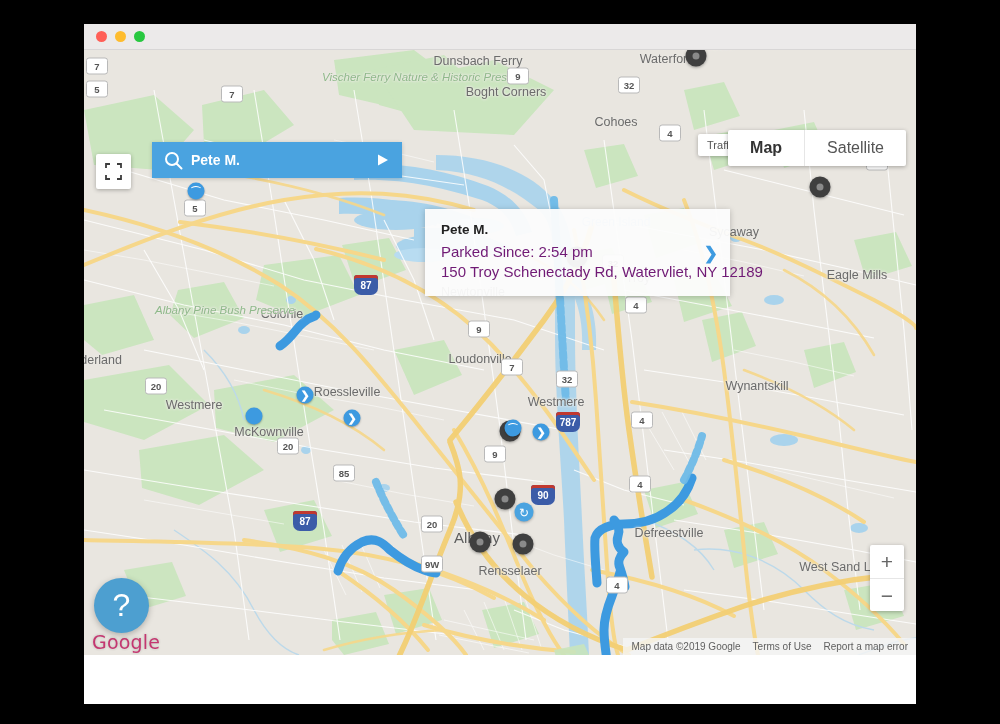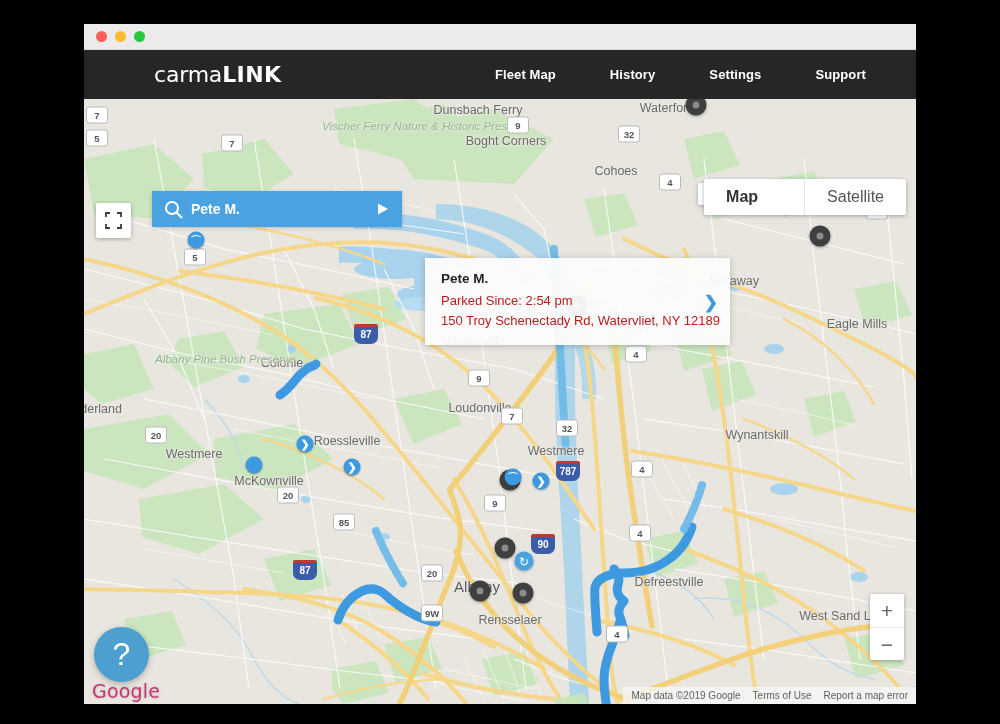--- a/index.html
+++ b/index.html
@@ -132,21 +132,21 @@
   .maptype {
     position: absolute; right: 10px; top: 80px;
     display: flex; background: #fff; border-radius: 2px;
     box-shadow: 0 1px 4px rgba(0,0,0,.3); overflow: hidden;
   }
   .mt-opt {
     padding: 9px 22px; font-size: 16px; color: #555; cursor: pointer;
     font-family: "Liberation Sans", sans-serif;
   }
   .mt-opt.active { font-weight: bold; color: #333; }
-  .mt-opt + .mt-opt { border-left: 1px solid #e6e6e6; margin-left: 24px; }
+  .mt-opt + .mt-opt { border-left: 1px solid #e6e6e6; }
 
   .zoomctl {
     position: absolute; right: 12px; bottom: 44px;
     width: 34px; background: #fff; border-radius: 2px;
     box-shadow: 0 1px 4px rgba(0,0,0,.3); overflow: hidden;
   }
   .zbtn {
     height: 33px; display: flex; align-items: center; justify-content: center;
     cursor: pointer; color: #666; font-size: 21px; line-height: 1;
     font-family: "Liberation Sans", sans-serif;
@@ -176,51 +176,38 @@
   .attrib span.lnk { cursor: pointer; text-align: center; }
 
   
   .infocard {
     position: absolute; left: 341px; top: 159px;
     width: 305px; background: rgba(252,252,252,.95);
     box-shadow: 0 1px 6px rgba(0,0,0,.22);
     padding: 13px 16px 14px 16px; z-index: 4;
   }
   .ic-title { font-size: 13.5px; font-weight: bold; color: #222; margin-bottom: 5px; }
-  .ic-line { font-size: 13px; color: #b91c1c; line-height: 20px; white-space: nowrap; }
+  .ic-line { font-size: 15px; color: #701a75; line-height: 20px; white-space: nowrap; }
   .ic-arrow {
     position: absolute; right: 12px; top: 50%; transform: translateY(-50%);
     color: #3d9ae0; font-size: 17px; font-weight: bold; cursor: pointer;
   }
 </style>
 </head>
 <body>
 
 <div id="app">
   <div class="window">
 
     <div class="titlebar">
       <div class="dot red"></div>
       <div class="dot yellow"></div>
       <div class="dot green"></div>
     </div>
 
-    <div class="navbar">
-      <div class="logo">
-        <span class="lt">carma</span>
-          <span class="bd">LINK</span>
-      </div>
-      <div class="navlinks">
-        <div class="navlink">Fleet Map</div>
-        <div class="navlink">History</div>
-        <div class="navlink">Settings</div>
-        <div class="navlink">Support</div>
-        <div class="navlink">Logout</div>
-      </div>
-    </div>
 
     <div class="maparea">
       <div class="maplayer">
         <svg class="mapsvg" viewBox="0 0 832 605">
           <rect x="0" y="0" width="832" height="605" fill="#e9e6e0"></rect>
 
           <g fill="#c9e5bd" opacity="0.92">
             <path d="M0,60 L70,45 L110,80 L75,120 L10,115 Z"></path>
             <path d="M118,55 L180,40 L210,75 L160,105 L120,95 Z"></path>
             <path d="M250,10 L330,0 L370,30 L320,60 L255,45 Z"></path>

